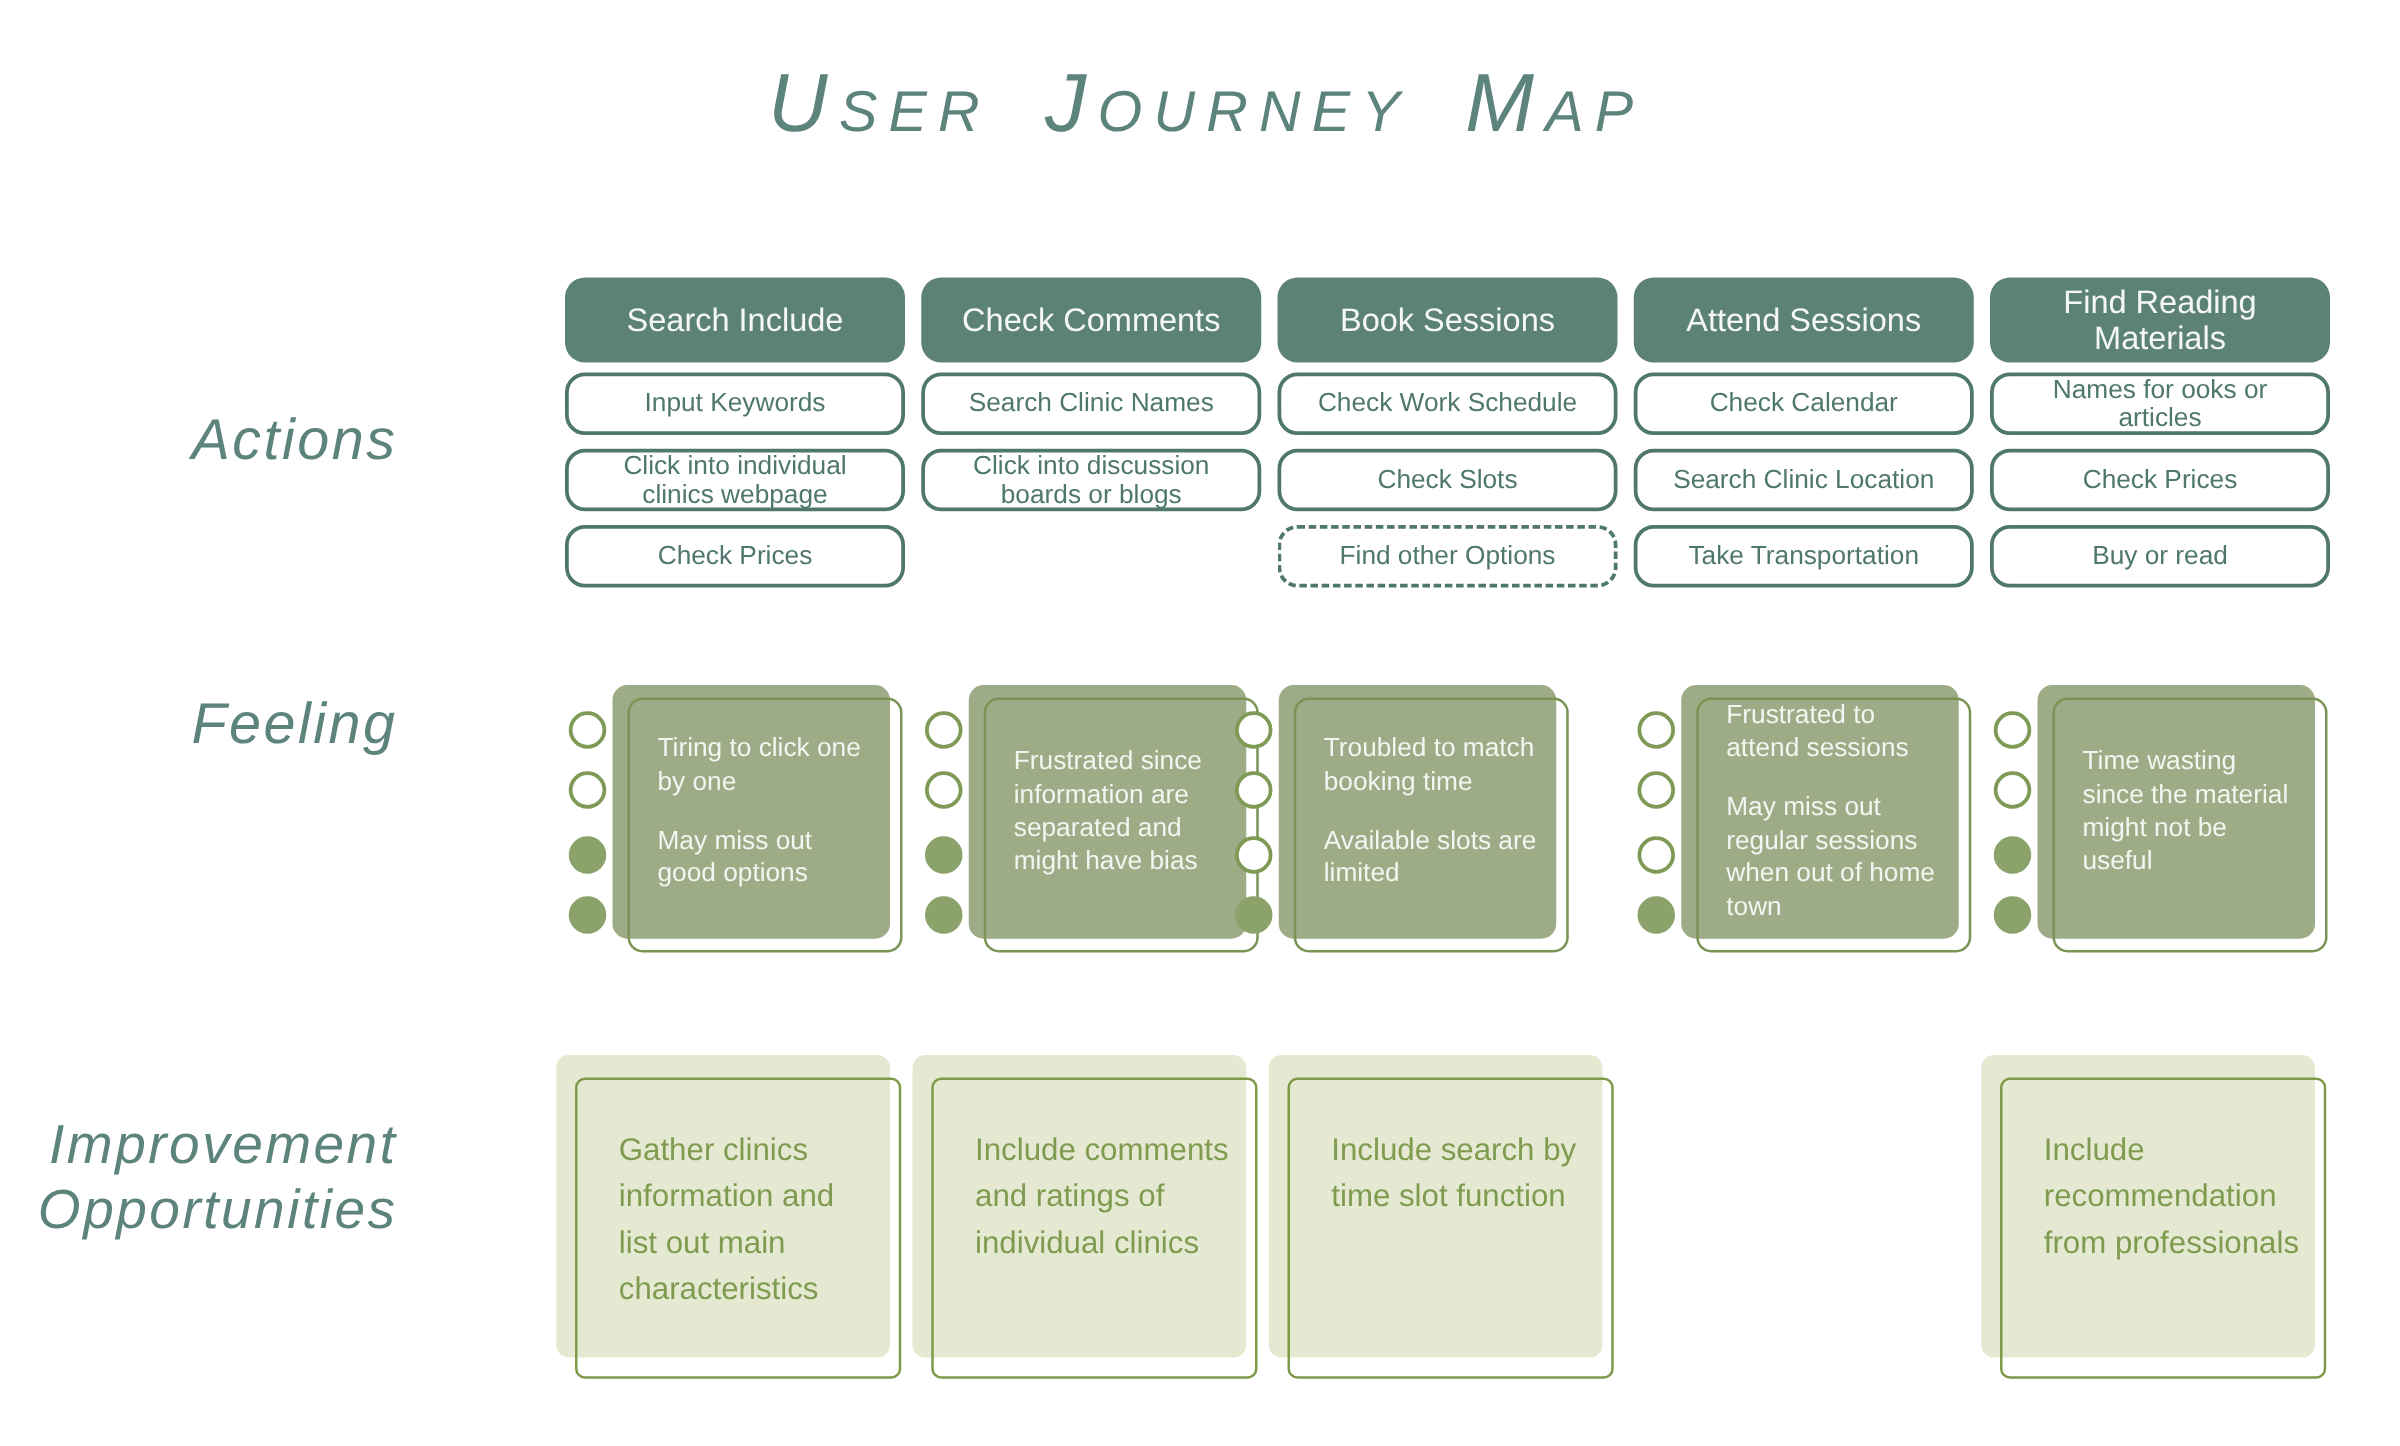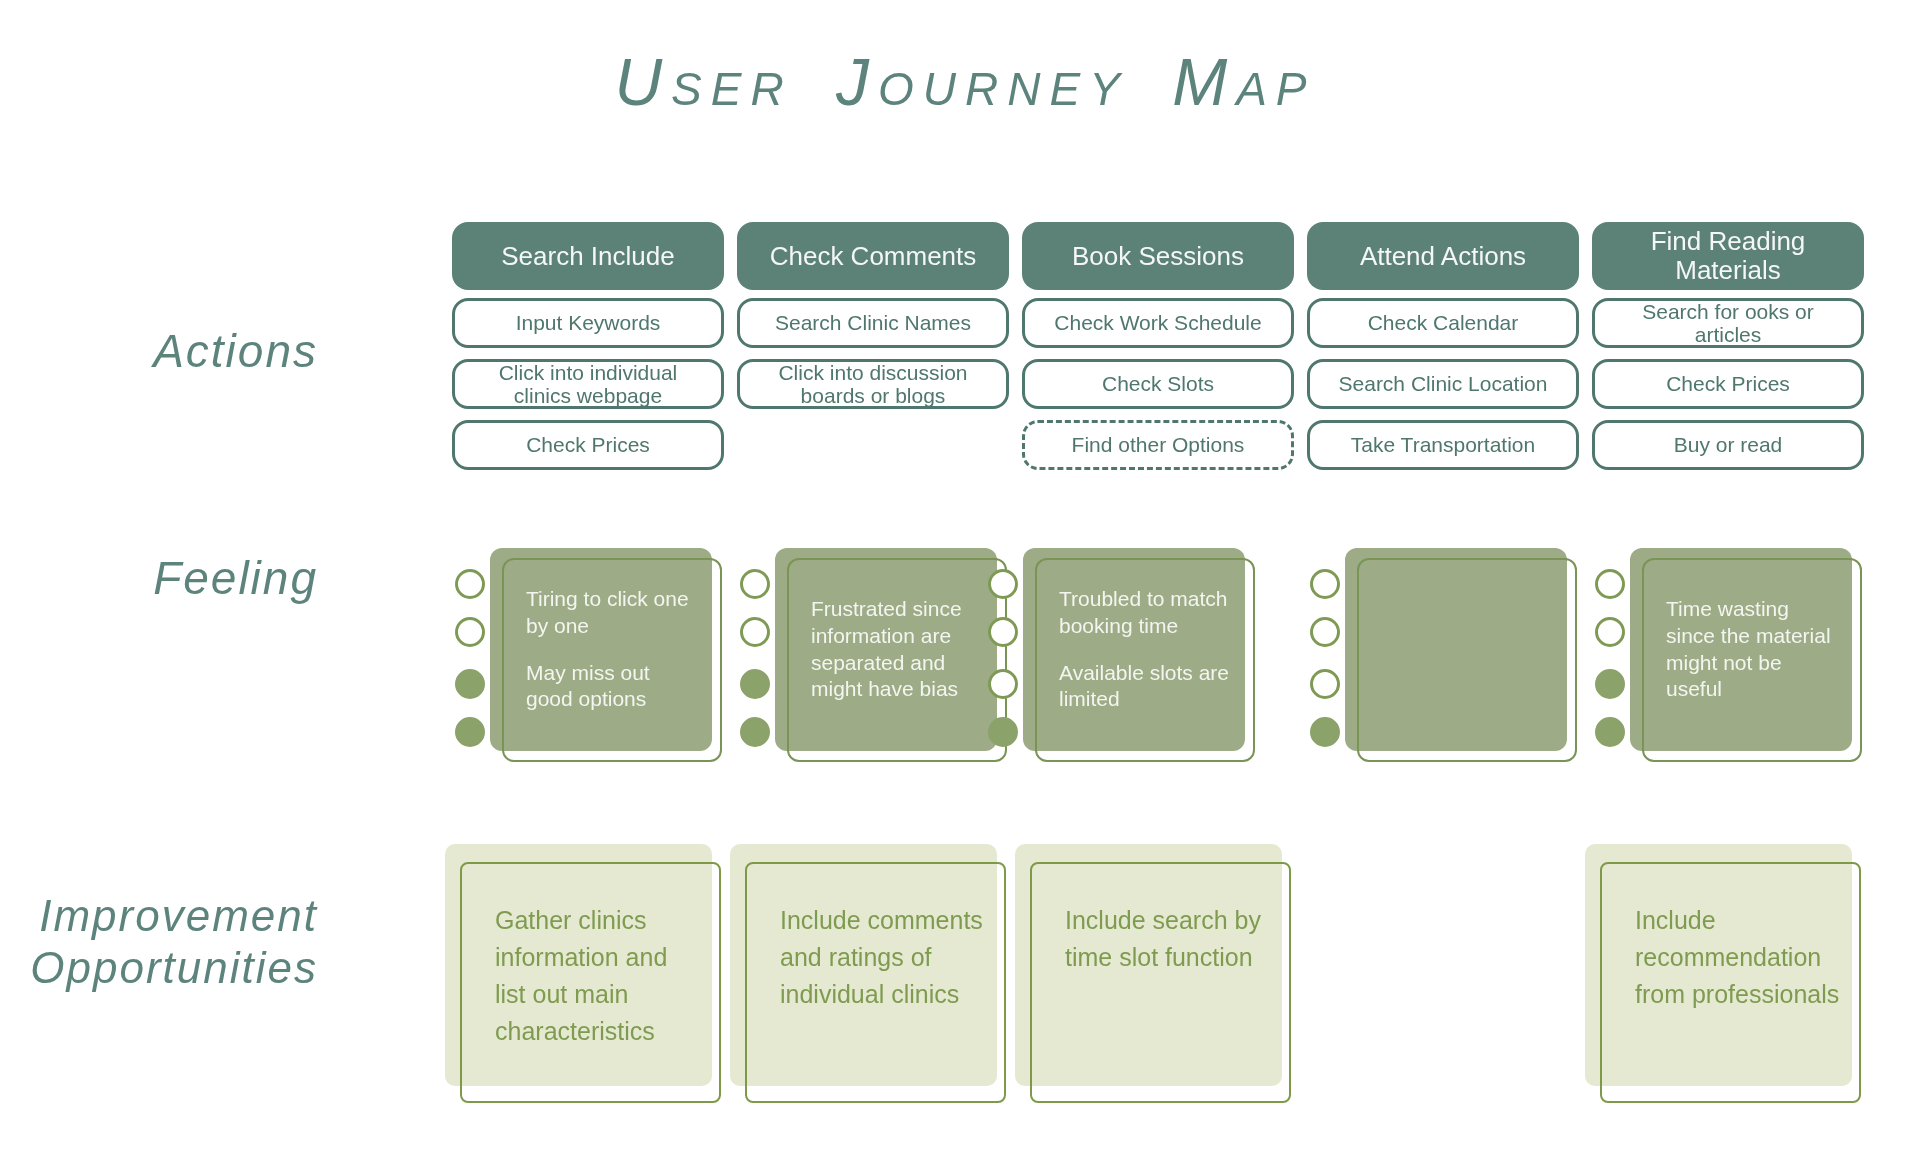--- a/index.html
+++ b/index.html
@@ -101,32 +101,32 @@
   <div class="col" style="left:1022px">
     <div class="col-header">Book Sessions</div>
     <div class="pills">
       <div class="pill">Check Work Schedule</div>
       <div class="pill">Check Slots</div>
       <div class="pill dashed">Find other Options</div>
     </div>
   </div>
 
   <div class="col" style="left:1307px">
-    <div class="col-header">Attend Actions</div>
+    <div class="col-header">Attend Sessions</div>
     <div class="pills">
       <div class="pill">Check Calendar</div>
       <div class="pill">Search Clinic Location</div>
       <div class="pill">Take Transportation</div>
     </div>
   </div>
 
   <div class="col" style="left:1592px">
     <div class="col-header">Find Reading Materials</div>
     <div class="pills">
-      <div class="pill">Search for ooks or articles</div>
+      <div class="pill">Names for ooks or articles</div>
       <div class="pill">Check Prices</div>
       <div class="pill">Buy or read</div>
     </div>
   </div>
 
   <div class="feel" style="left:452px">
     <div class="dots">
       <div class="dot d1"></div>
       <div class="dot d2"></div>
       <div class="dot d3 filled"></div>
@@ -171,20 +171,24 @@
 
   <div class="feel" style="left:1307px">
     <div class="dots">
       <div class="dot d1"></div>
       <div class="dot d2"></div>
       <div class="dot d3"></div>
       <div class="dot d4 filled"></div>
     </div>
     <div class="fillbox"></div>
     <div class="linebox"></div>
+    <div class="feel-text">
+      <p>Frustrated to attend sessions</p>
+      <p>May miss out regular sessions when out of home town</p>
+    </div>
   </div>
 
   <div class="feel" style="left:1592px">
     <div class="dots">
       <div class="dot d1"></div>
       <div class="dot d2"></div>
       <div class="dot d3 filled"></div>
       <div class="dot d4 filled"></div>
     </div>
     <div class="fillbox"></div>

